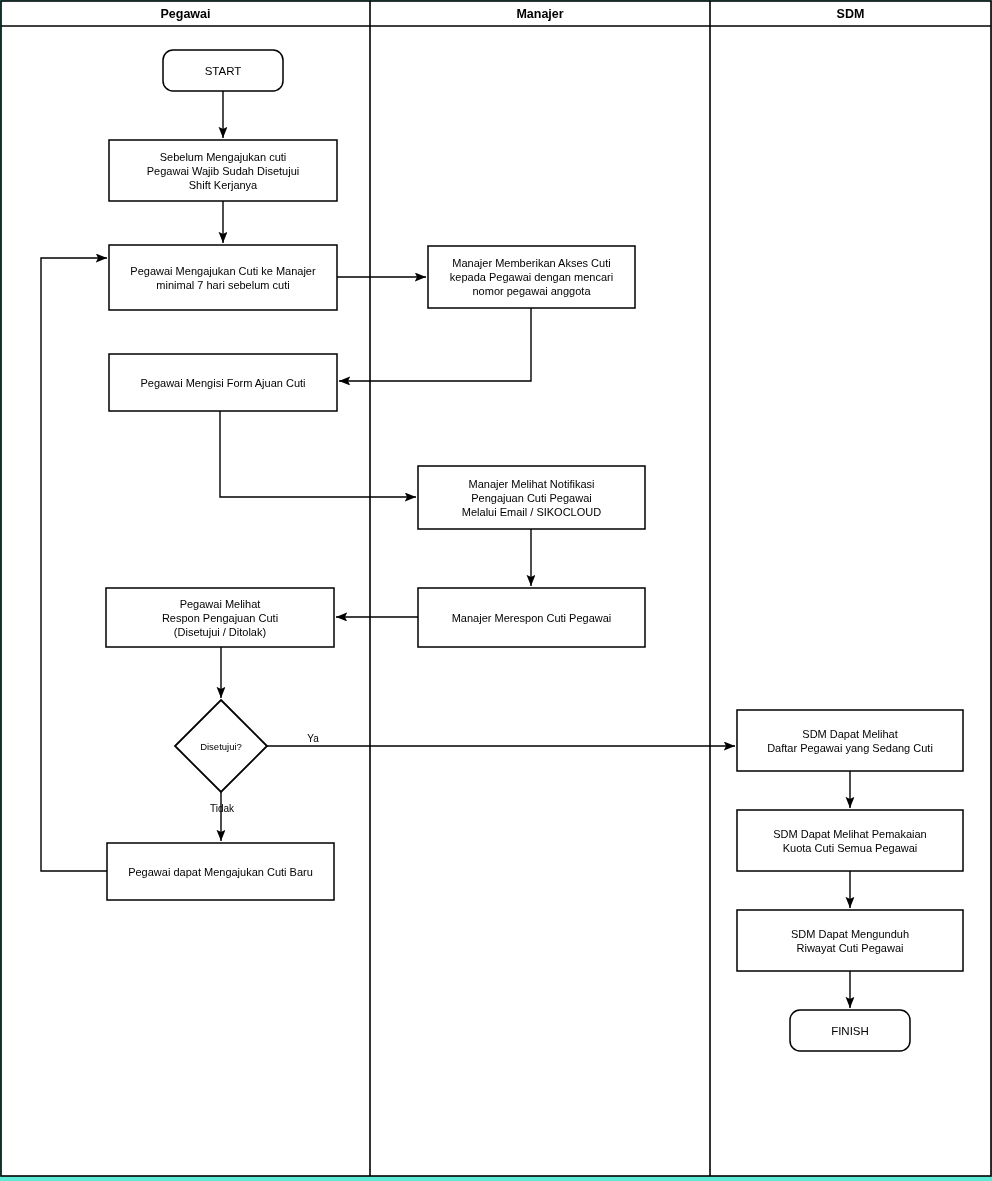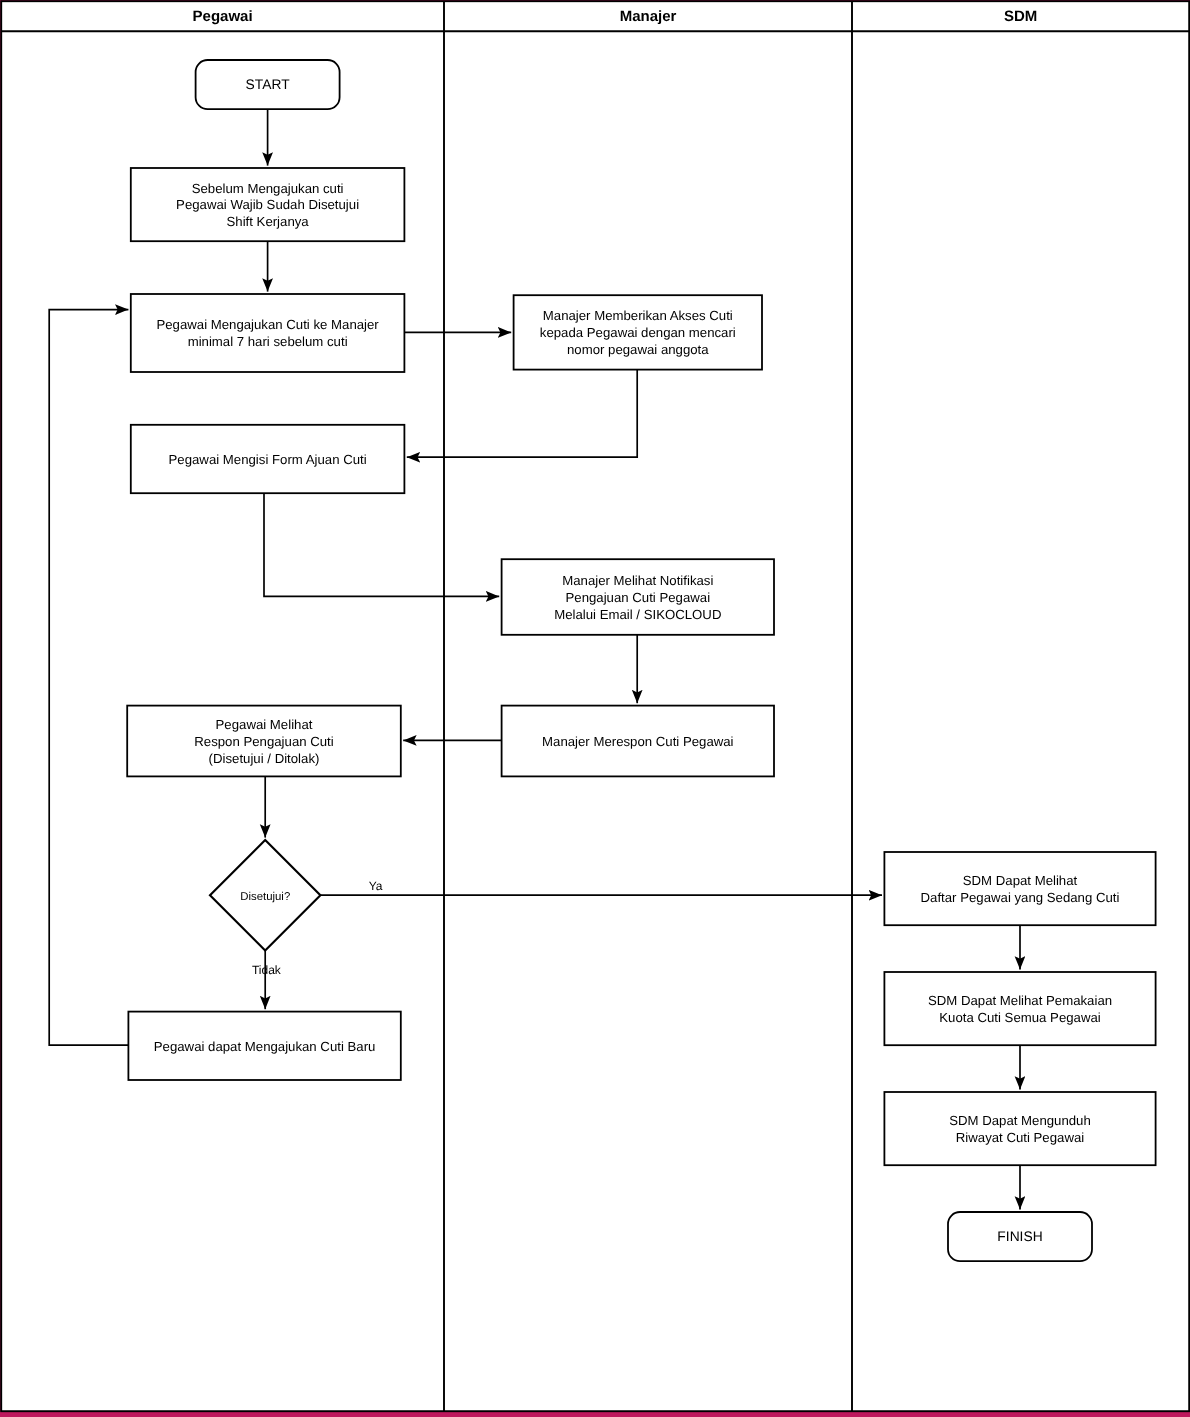--- a/index.html
+++ b/index.html
@@ -8,21 +8,21 @@
     background: #ffffff;
   }
   body {
     font-family: "Liberation Sans", sans-serif;
     color: #000000;
   }
   #flowchart-root {
     position: relative;
     width: 992px;
     height: 1181px;
-    background: #be185d;
+    background: #5eead4;
     overflow: hidden;
   }
   svg#flow-svg {
     position: absolute;
     left: 0;
     top: 0;
     width: 992px;
     height: 1181px;
     display: block;
   }

